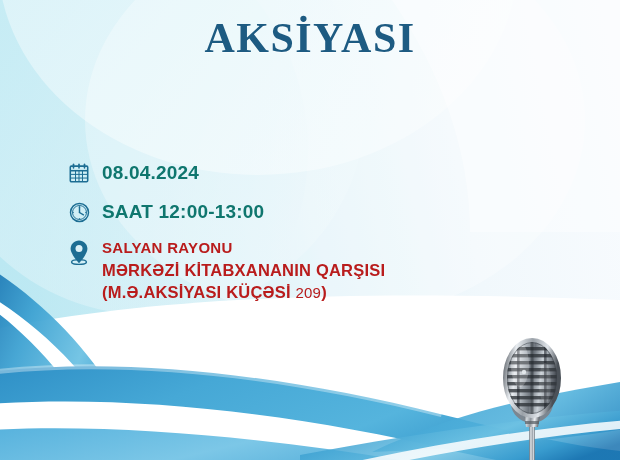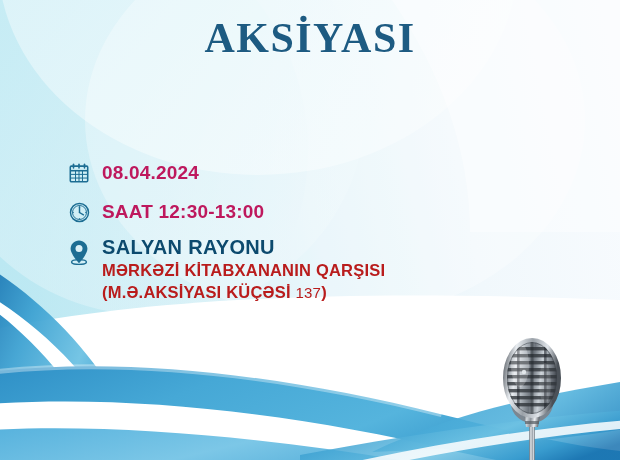--- a/index.html
+++ b/index.html
@@ -73,37 +73,37 @@
     min-width: 30px;
     height: 30px;
     display: flex;
     align-items: center;
     justify-content: center;
     margin-right: 8px;
   }
   .info-icon svg { display: block; }
 
   .info-text {
-    color: #be185d;
+    color: #0f766e;
     font-family: "Liberation Sans", sans-serif;
     font-weight: bold;
     font-size: 19px;
     letter-spacing: 0.2px;
     line-height: 26px;
     padding-top: 2px;
   }
   .row-place .info-icon { margin-top: 1px; }
   .place-lines {
     display: flex;
     flex-direction: column;
   }
   .place-line-1 {
-    color: #0c4a6e;
+    color: #b91c1c;
     font-weight: bold;
-    font-size: 20px;
+    font-size: 15px;
     line-height: 23px;
     letter-spacing: 0.3px;
   }
   .place-line-2,
   .place-line-3 {
     color: #b91c1c;
     font-weight: bold;
     font-size: 16.5px;
     line-height: 22px;
     letter-spacing: 0.2px;
@@ -252,36 +252,36 @@
           <circle cx="12" cy="12" r="9.4"></circle>
           <circle cx="12" cy="12" r="7.3" stroke-width="1"></circle>
           <line x1="12" y1="12" x2="12" y2="6.6" stroke-linecap="round" stroke-width="1.5"></line>
           <line x1="12" y1="12" x2="16.1" y2="14.4" stroke-linecap="round" stroke-width="1.5"></line>
           <line x1="12" y1="4.6" x2="12" y2="6" stroke-width="1.2"></line>
           <line x1="12" y1="18" x2="12" y2="19.4" stroke-width="1.2"></line>
           <line x1="4.6" y1="12" x2="6" y2="12" stroke-width="1.2"></line>
           <line x1="18" y1="12" x2="19.4" y2="12" stroke-width="1.2"></line>
         </svg>
       </span>
-      <span class="info-text">SAAT 12:30-13:00</span>
+      <span class="info-text">SAAT 12:00-13:00</span>
     </div>
 
     <div class="info-row row-place">
       <span class="info-icon">
         <svg width="22" height="26" viewBox="0 0 22 26">
           <path d="M11 1.4 C6.3 1.4 2.6 5.1 2.6 9.8 C2.6 15.4 11 24.2 11 24.2
                    C11 24.2 19.4 15.4 19.4 9.8 C19.4 5.1 15.7 1.4 11 1.4 Z" fill="#1c6d93"></path>
           <circle cx="11" cy="9.4" r="3.5" fill="#d9f0f7"></circle>
           <ellipse cx="11" cy="23" rx="7.4" ry="2.4" fill="none" stroke="#1c6d93" stroke-width="1.4"></ellipse>
         </svg>
       </span>
       <span class="place-lines">
         <span class="place-line-1">SALYAN RAYONU</span>
         <span class="place-line-2">MƏRKƏZİ KİTABXANANIN QARŞISI</span>
-        <span class="place-line-3"><span>(M.Ə.AKSİYASI KÜÇƏSİ </span><span class="street-no">137</span><span>)</span></span>
+        <span class="place-line-3"><span>(M.Ə.AKSİYASI KÜÇƏSİ </span><span class="street-no">209</span><span>)</span></span>
       </span>
     </div>
   </div>
 
   <div class="mic-wrap">
     <svg width="90" height="129" viewBox="0 0 90 129">
       <defs>
         <linearGradient id="mHead" x1="0" y1="0" x2="1" y2="0.15">
           <stop offset="0" stop-color="#4a4f55"></stop>
           <stop offset="0.10" stop-color="#8f969d"></stop>

